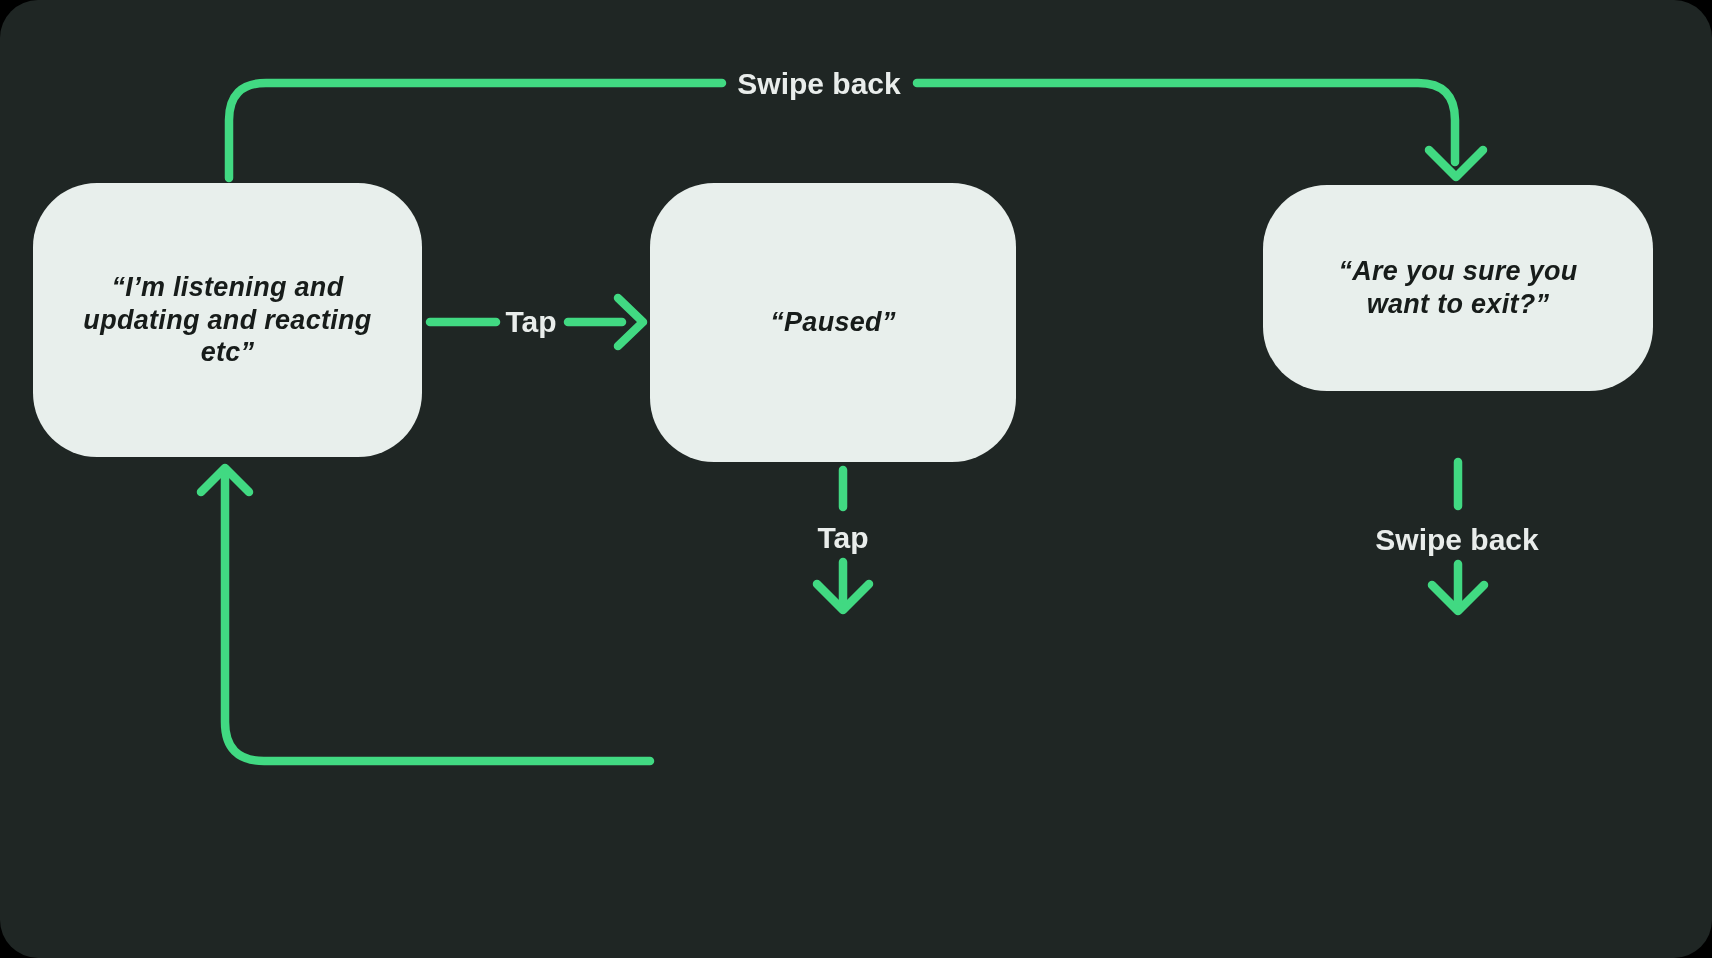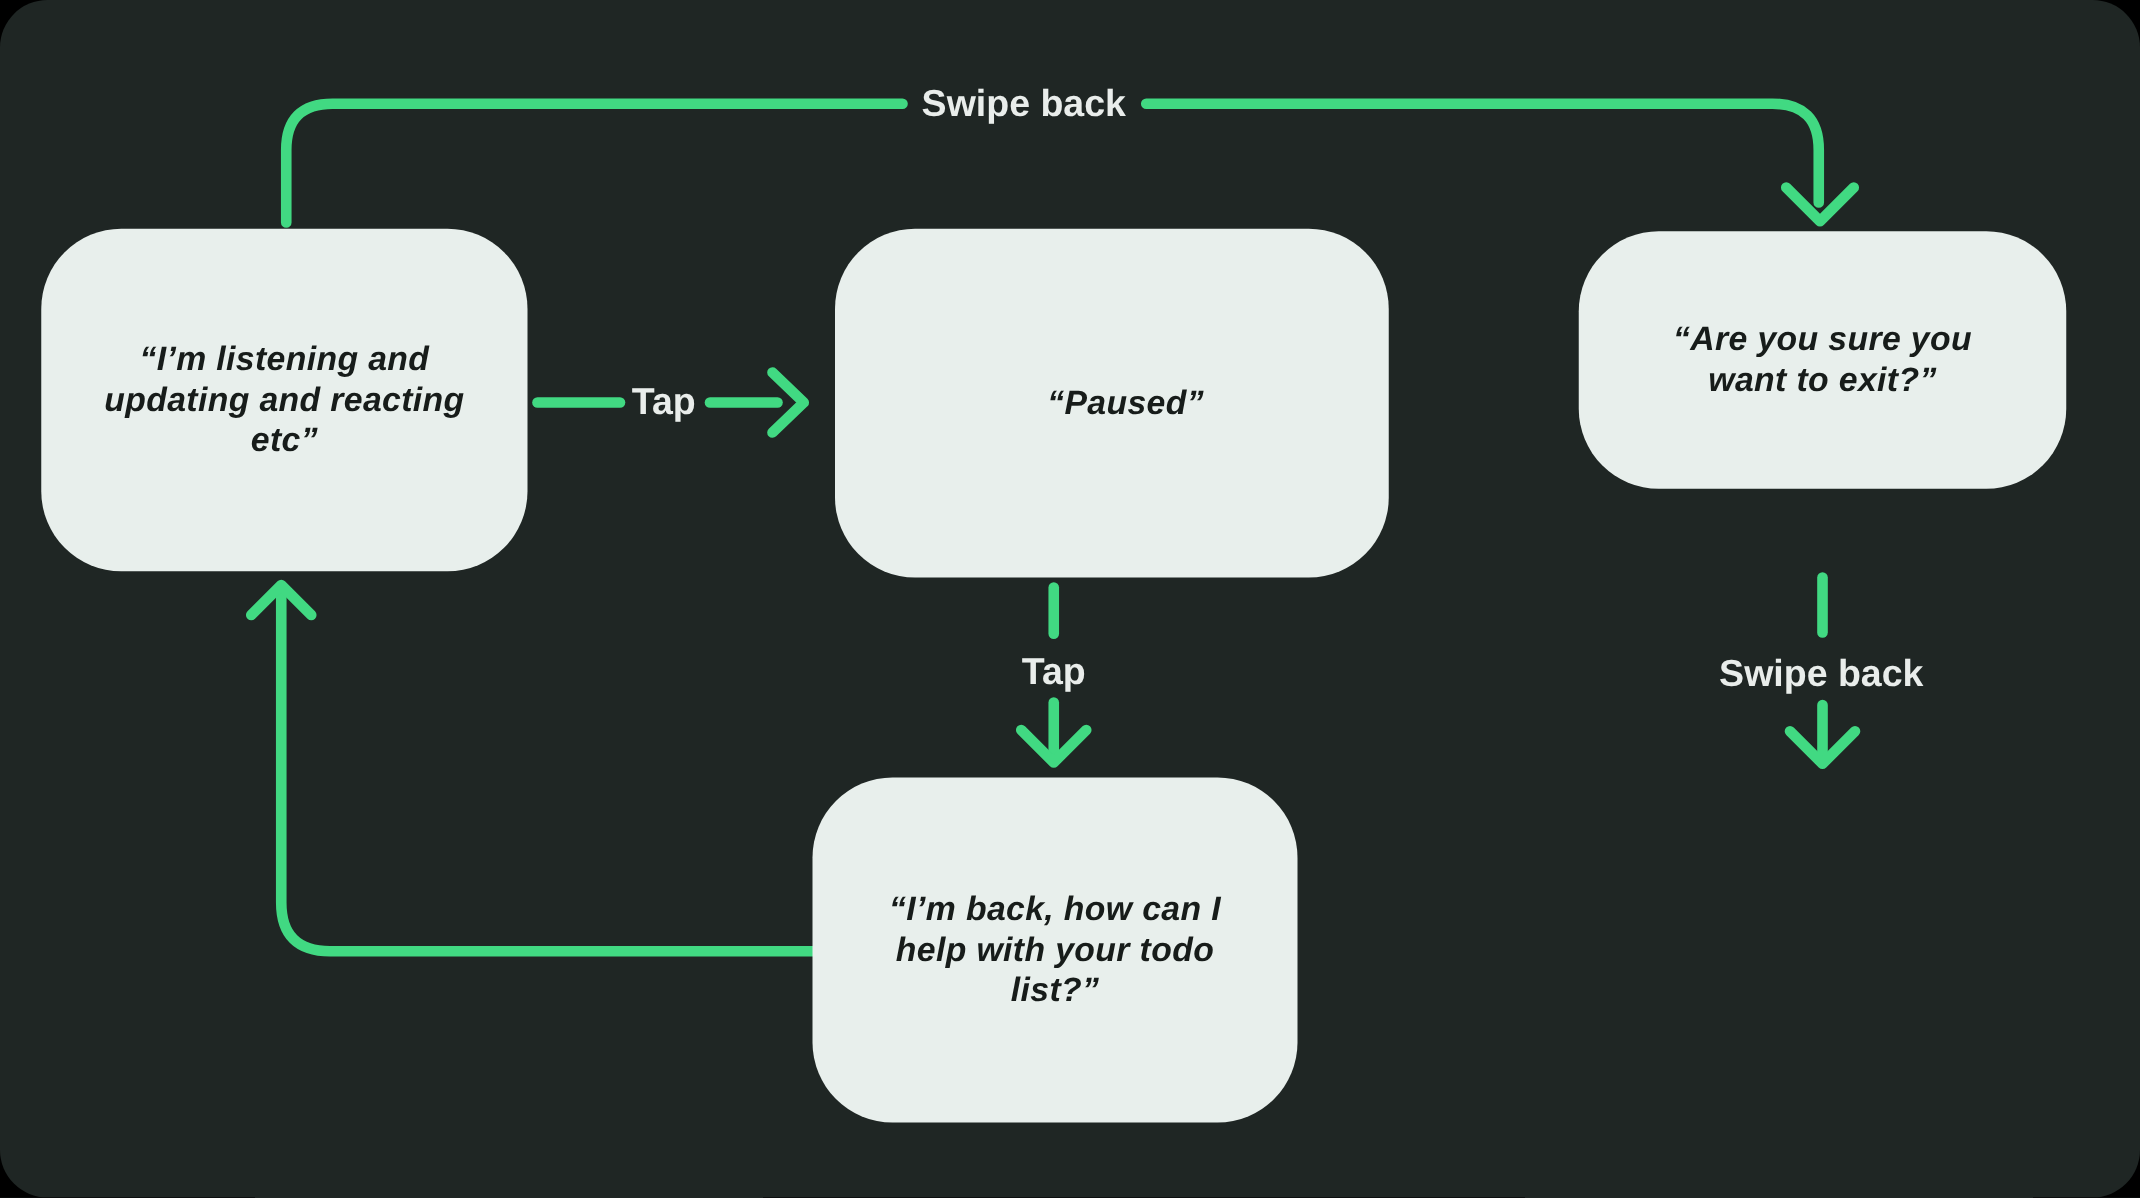--- a/index.html
+++ b/index.html
@@ -38,21 +38,21 @@
     color:var(--box-text);
     font-size:27px;
     font-weight:bold;
     font-style:italic;
     line-height:1.22;
     letter-spacing:.3px;
   }
   .node .txt{display:block;}
   .node-listening{left:33px;top:183px;width:389px;height:274px;}
   .node-listening .txt{max-width:336px;}
-  .node-paused{left:668px;top:183px;width:421px;height:279px;padding-left:22px;}
+  .node-paused{left:650px;top:183px;width:366px;height:279px;}
   .node-exit-confirm{left:1263px;top:185px;width:390px;height:206px;}
   .node-exit-confirm .txt{max-width:300px;}
   .node-back{left:650px;top:622px;width:388px;height:276px;}
   .node-back .txt{max-width:330px;}
   .node-earcon{left:1263px;top:623px;width:390px;height:274px;font-style:normal;}
   .flow-label{
     position:absolute;
     transform:translate(-50%,-50%);
     color:var(--label);
     font-size:30px;
@@ -106,23 +106,20 @@
   </div>
 
   <div class="node node-paused">
     <span class="txt">“Paused”</span>
   </div>
 
   <div class="node node-exit-confirm">
     <span class="txt">“Are you sure you want to exit?”</span>
   </div>
 
-  <div class="node node-back">
-    <span class="txt">“I’m back, how can I help with your todo list?”</span>
-  </div>
 
 
   <div class="flow-label label-swipe-back-top">Swipe back</div>
 
   <div class="flow-label label-tap-right">Tap</div>
 
   <div class="flow-label label-tap-down">Tap</div>
 
   <div class="flow-label label-swipe-back-right">Swipe back</div>
 

